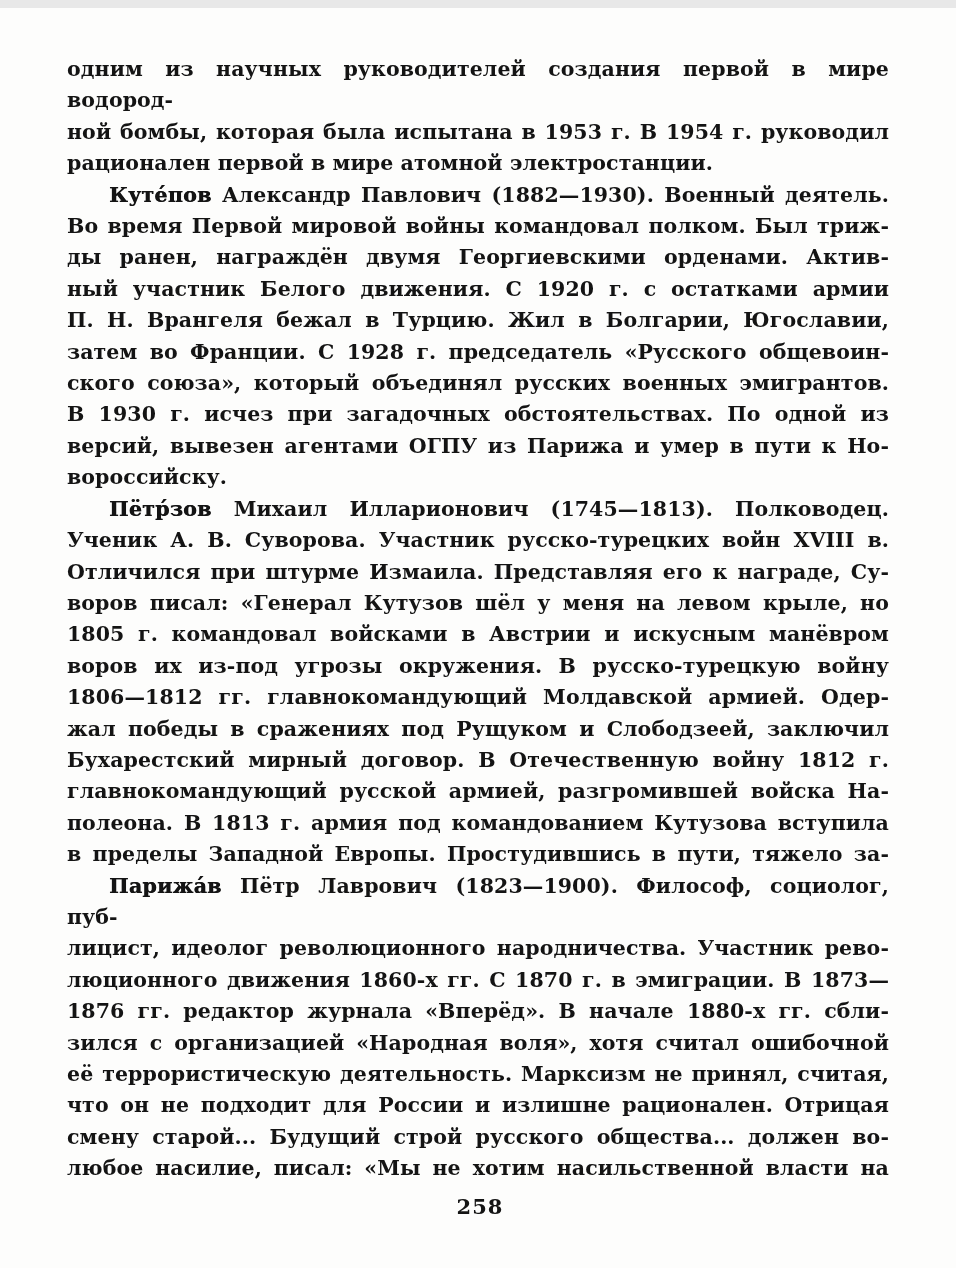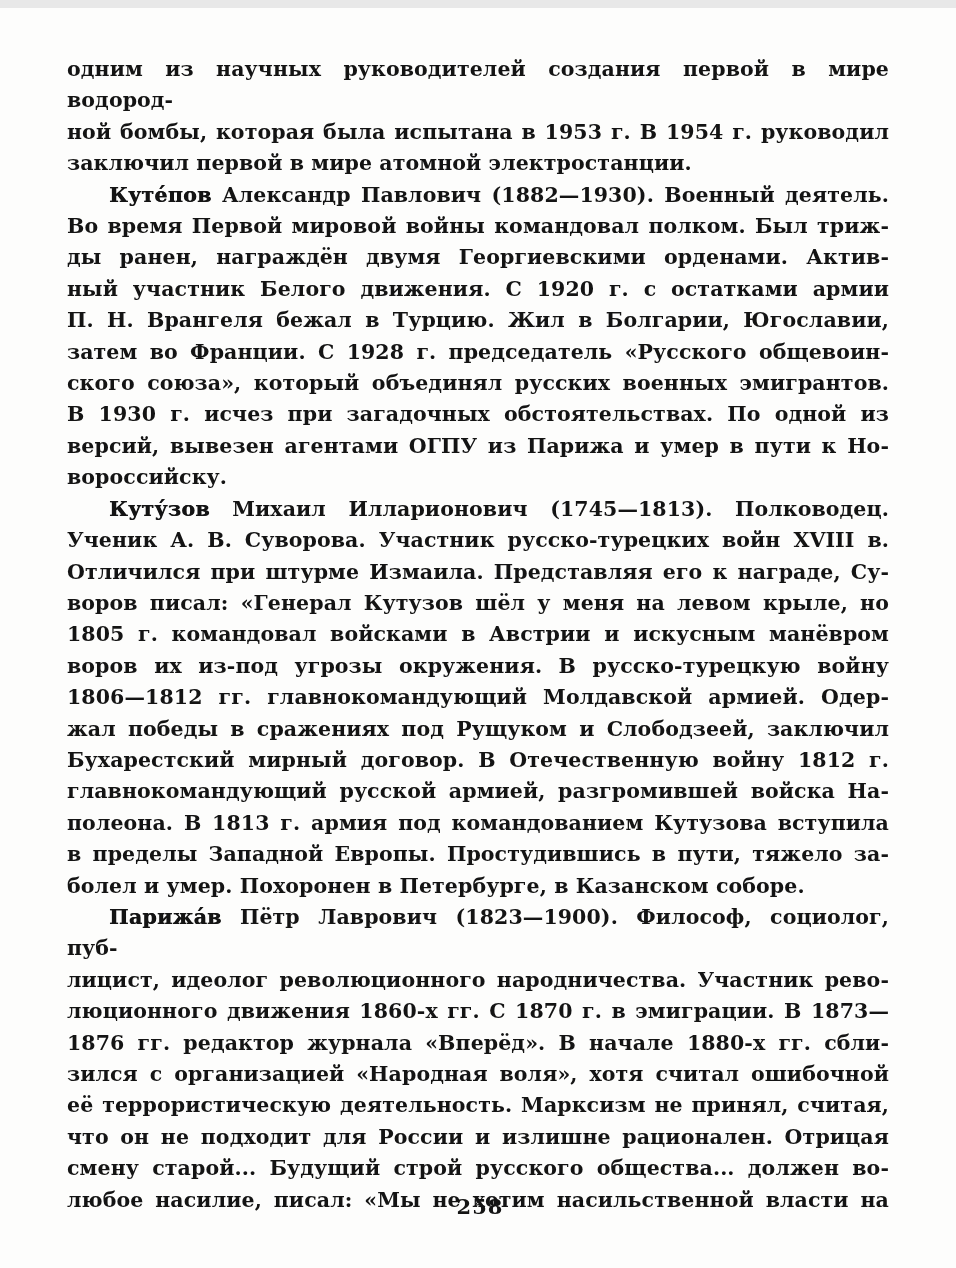--- a/index.html
+++ b/index.html
@@ -60,48 +60,47 @@
   }
 </style>
 </head>
 <body>
 
 <div class="book-page">
   <div class="text-block" id="text-block">
       <div class="para">
         <div class="line">одним из научных руководителей создания первой в мире водород-</div>
         <div class="line">ной бомбы, которая была испытана в 1953 г. В 1954 г. руководил</div>
-        <div class="line para-end">заключил первой в мире атомной электростанции.</div>
+        <div class="line para-end">рационален первой в мире атомной электростанции.</div>
       </div>
       <div class="para">
         <div class="line indent"><span class="headword">Куте́пов</span> Александр Павлович (1882—1930). Военный деятель.</div>
         <div class="line">Во время Первой мировой войны командовал полком. Был триж-</div>
         <div class="line">ды ранен, награждён двумя Георгиевскими орденами. Актив-</div>
         <div class="line">ный участник Белого движения. С 1920 г. с остатками армии</div>
         <div class="line">П. Н. Врангеля бежал в Турцию. Жил в Болгарии, Югославии,</div>
         <div class="line">затем во Франции. С 1928 г. председатель «Русского общевоин-</div>
         <div class="line">ского союза», который объединял русских военных эмигрантов.</div>
         <div class="line">В 1930 г. исчез при загадочных обстоятельствах. По одной из</div>
         <div class="line">версий, вывезен агентами ОГПУ из Парижа и умер в пути к Но-</div>
         <div class="line para-end">вороссийску.</div>
       </div>
       <div class="para">
-        <div class="line indent"><span class="headword">Куту́зов</span> Михаил Илларионович (1745—1813). Полководец.</div>
+        <div class="line indent"><span class="headword">Пётр́зов</span> Михаил Илларионович (1745—1813). Полководец.</div>
         <div class="line">Ученик А. В. Суворова. Участник русско-турецких войн XVIII в.</div>
         <div class="line">Отличился при штурме Измаила. Представляя его к награде, Су-</div>
         <div class="line">воров писал: «Генерал Кутузов шёл у меня на левом крыле, но</div>
         <div class="line">1805 г. командовал войсками в Австрии и искусным манёвром</div>
         <div class="line">воров их из-под угрозы окружения. В русско-турецкую войну</div>
         <div class="line">1806—1812 гг. главнокомандующий Молдавской армией. Одер-</div>
         <div class="line">жал победы в сражениях под Рущуком и Слободзеей, заключил</div>
         <div class="line">Бухарестский мирный договор. В Отечественную войну 1812 г.</div>
         <div class="line">главнокомандующий русской армией, разгромившей войска На-</div>
         <div class="line">полеона. В 1813 г. армия под командованием Кутузова вступила</div>
         <div class="line">в пределы Западной Европы. Простудившись в пути, тяжело за-</div>
-        <div class="line para-end">болел и умер. Похоронен в Петербурге, в Казанском соборе.</div>
       </div>
       <div class="para">
         <div class="line indent"><span class="headword">Парижа́в</span> Пётр Лаврович (1823—1900). Философ, социолог, пуб-</div>
         <div class="line">лицист, идеолог революционного народничества. Участник рево-</div>
         <div class="line">люционного движения 1860-х гг. С 1870 г. в эмиграции. В 1873—</div>
         <div class="line">1876 гг. редактор журнала «Вперёд». В начале 1880-х гг. сбли-</div>
         <div class="line">зился с организацией «Народная воля», хотя считал ошибочной</div>
         <div class="line">её террористическую деятельность. Марксизм не принял, считая,</div>
         <div class="line">что он не подходит для России и излишне рационален. Отрицая</div>
         <div class="line">смену старой... Будущий строй русского общества... должен во-</div>

